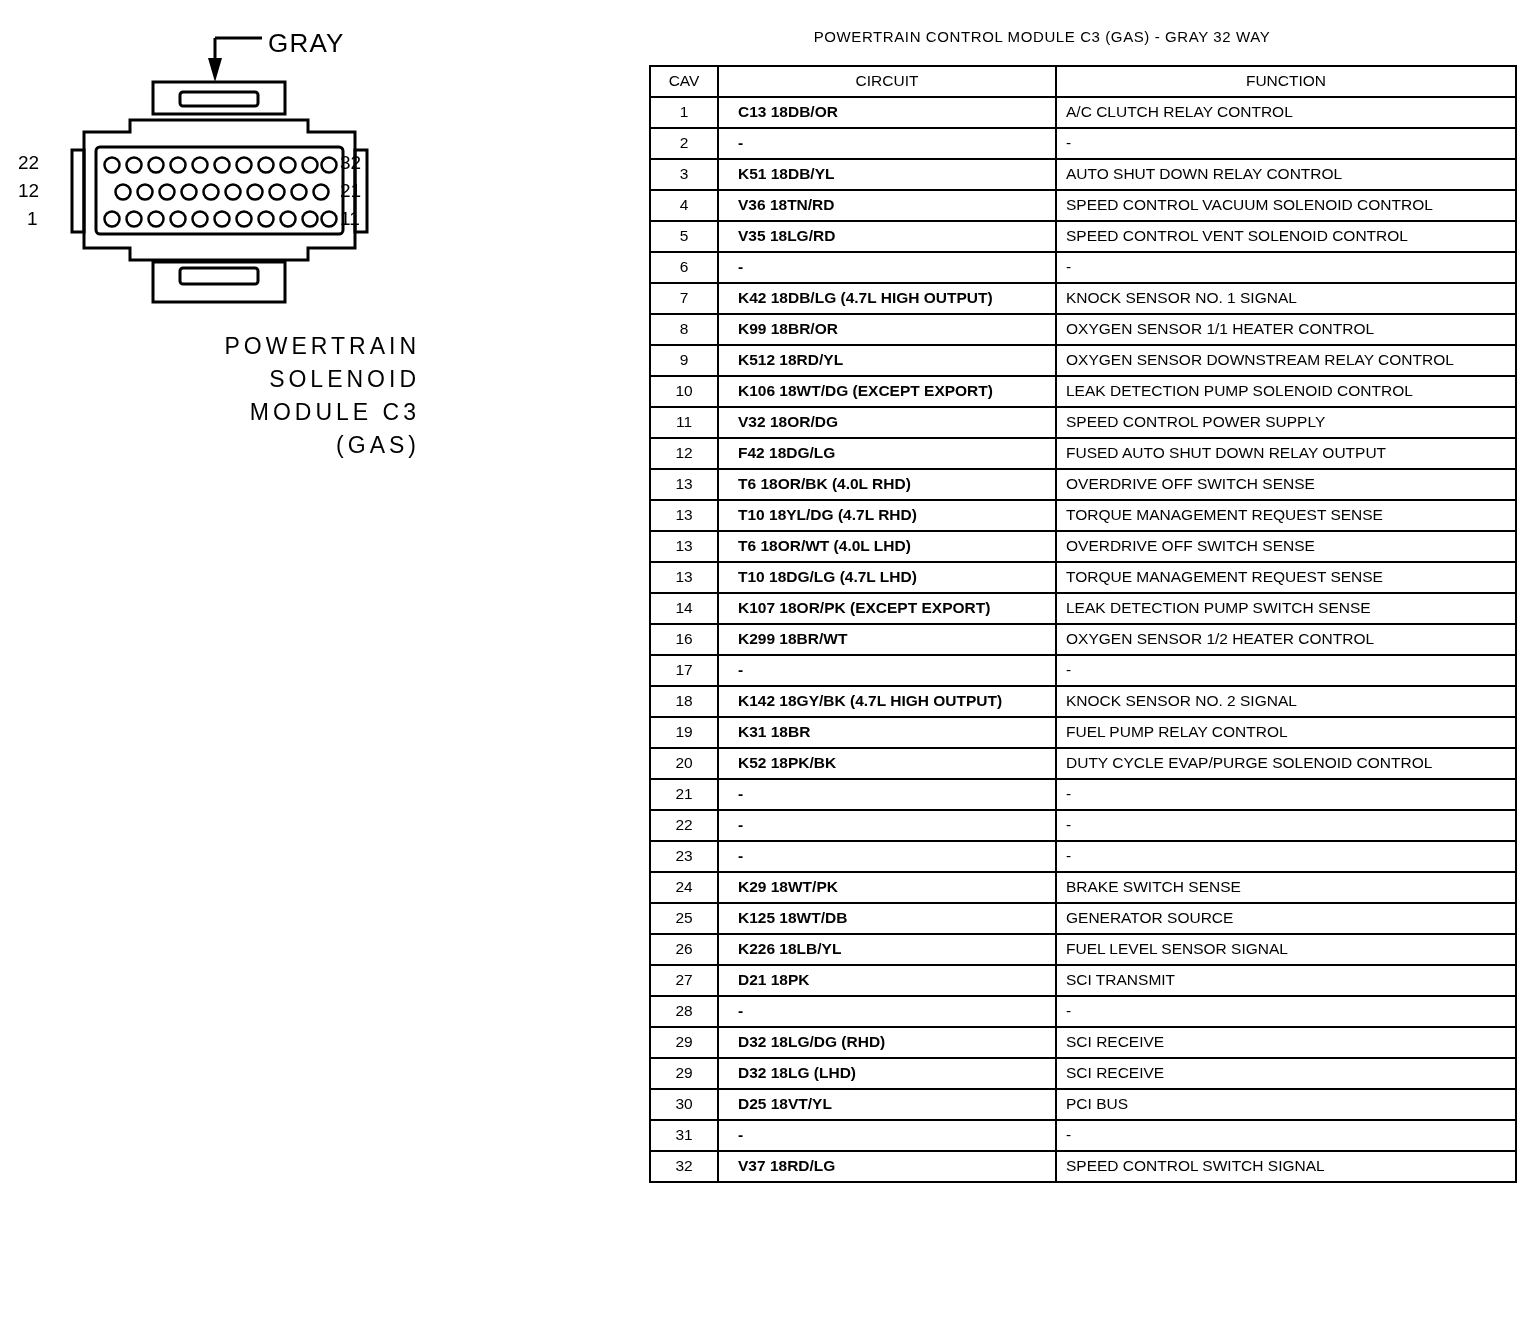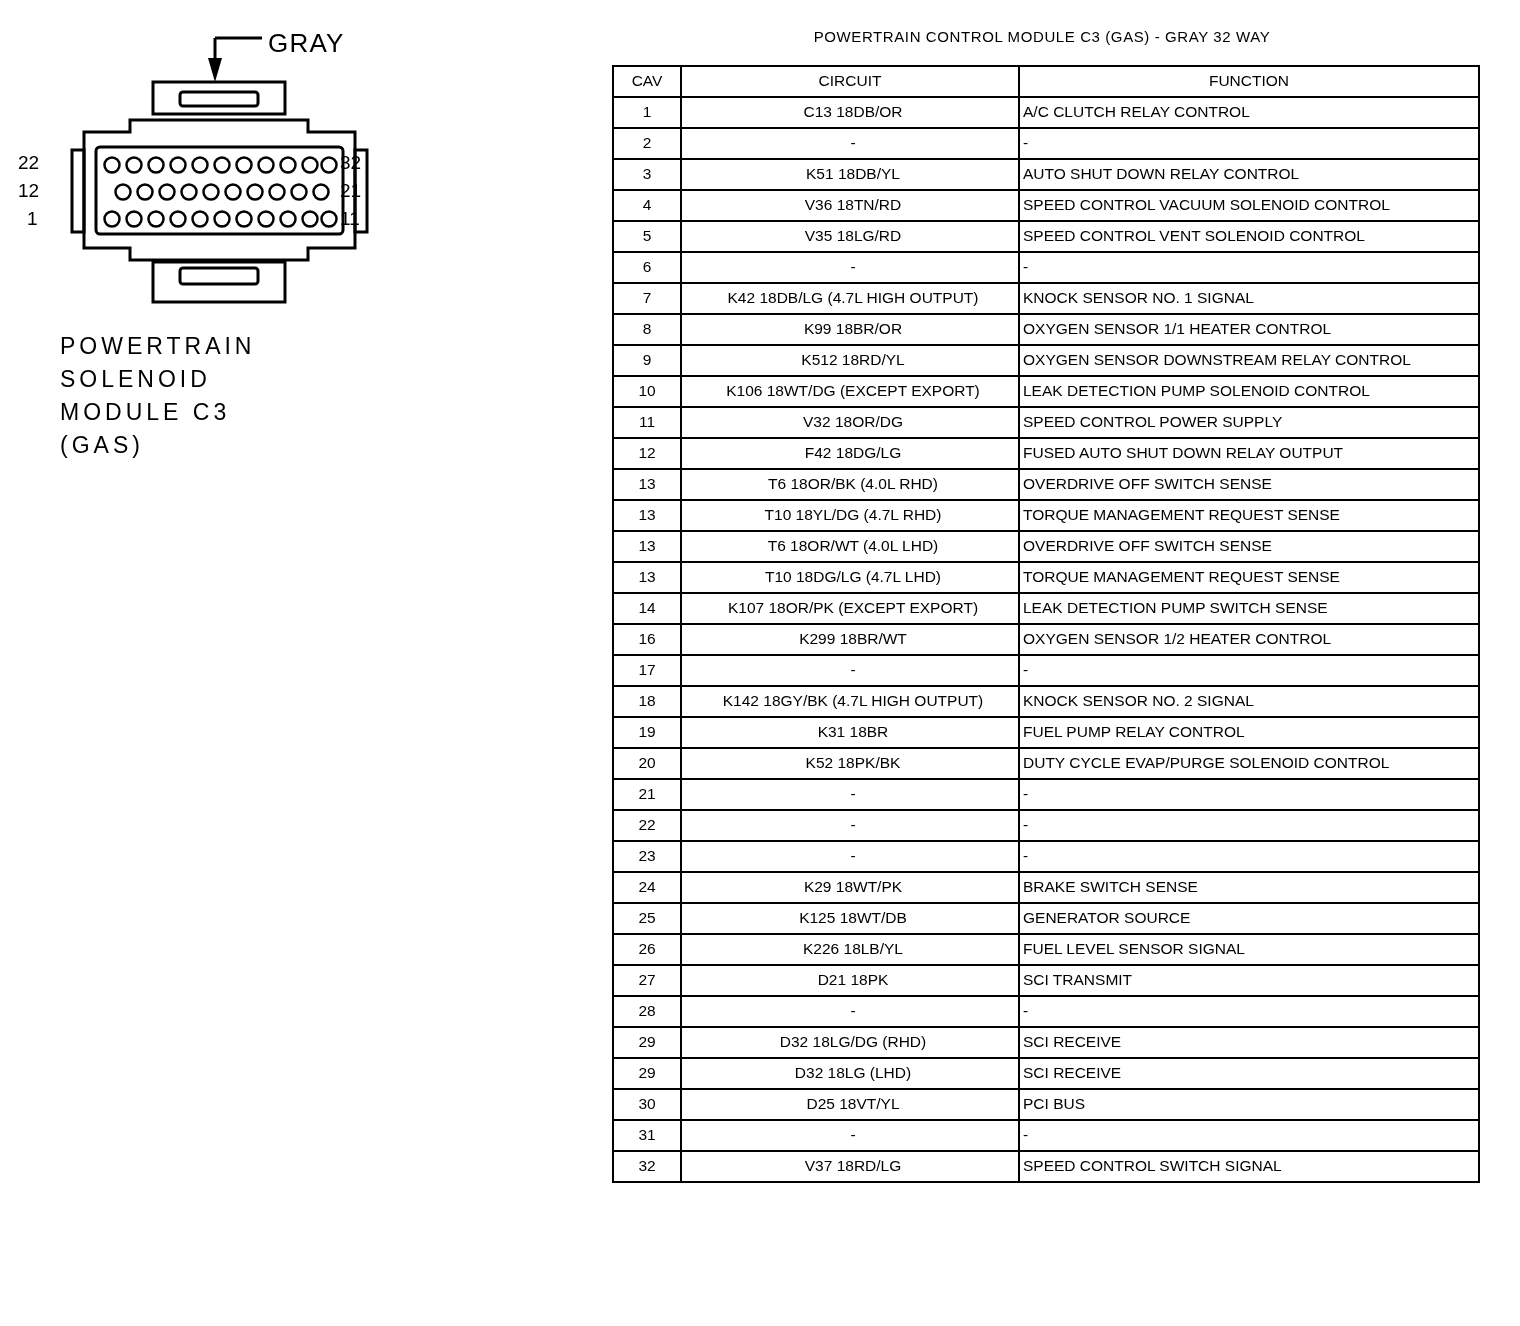--- a/index.html
+++ b/index.html
@@ -37,21 +37,21 @@
     position: absolute;
     left: 10px;
     top: 10px;
   }
 
   #module-caption {
     position: absolute;
     left: 60px;
     top: 330px;
     width: 360px;
-    text-align: left;
+    text-align: right;
     font-size: 23px;
     line-height: 33px;
     letter-spacing: 4px;
   }
 
   
   #table-panel {
     position: absolute;
     left: 612px;
     top: 28px;
@@ -62,20 +62,21 @@
     text-align: center;
     font-size: 15px;
     letter-spacing: 0.6px;
     margin-bottom: 20px;
   }
 
   table.pinout {
     border-collapse: collapse;
     width: 860px;
     table-layout: fixed;
+    margin-left: 37px;
   }
   table.pinout th,
   table.pinout td {
     border: 2px solid #000000;
     font-size: 15.5px;
     font-weight: normal;
     height: 22px;
     padding: 3px 0 4px 0;
   }
   table.pinout th.col-cav,
@@ -83,31 +84,32 @@
     width: 66px;
     text-align: center;
   }
   table.pinout th.col-circuit,
   table.pinout td.col-circuit {
     width: 336px;
     text-align: center;
     border-radius: 8px;
   }
   table.pinout td.col-circuit {
-    text-align: center;
-    padding-left: 6px;
+    text-align: left;
+    padding-left: 19px;
+    font-weight: bold;
   }
   table.pinout th.col-function,
   table.pinout td.col-function {
     width: 458px;
     text-align: center;
   }
   table.pinout td.col-function {
     text-align: left;
-    padding-left: 3px;
+    padding-left: 9px;
   }
 </style>
 </head>
 <body>
 
 <div id="diagram-panel">
 
   <span id="gray-label">GRAY</span>
 
   <svg id="connector-svg" width="420" height="310" viewBox="0 0 420 310">

